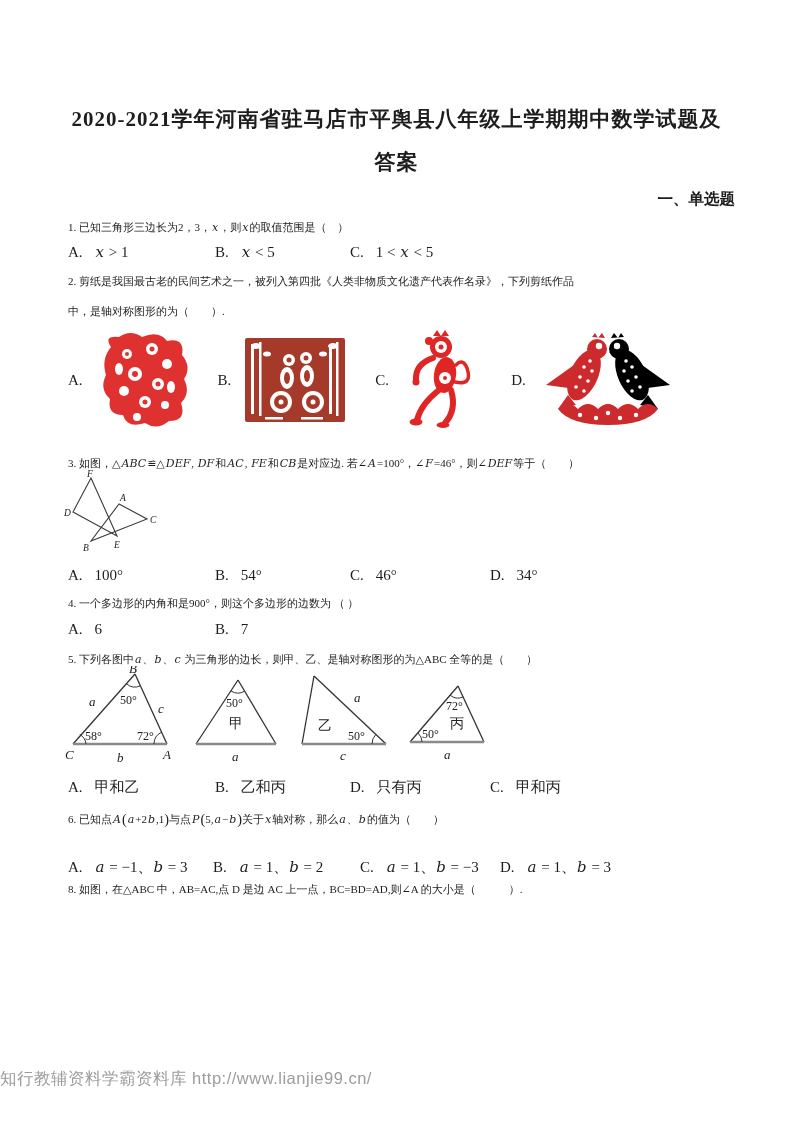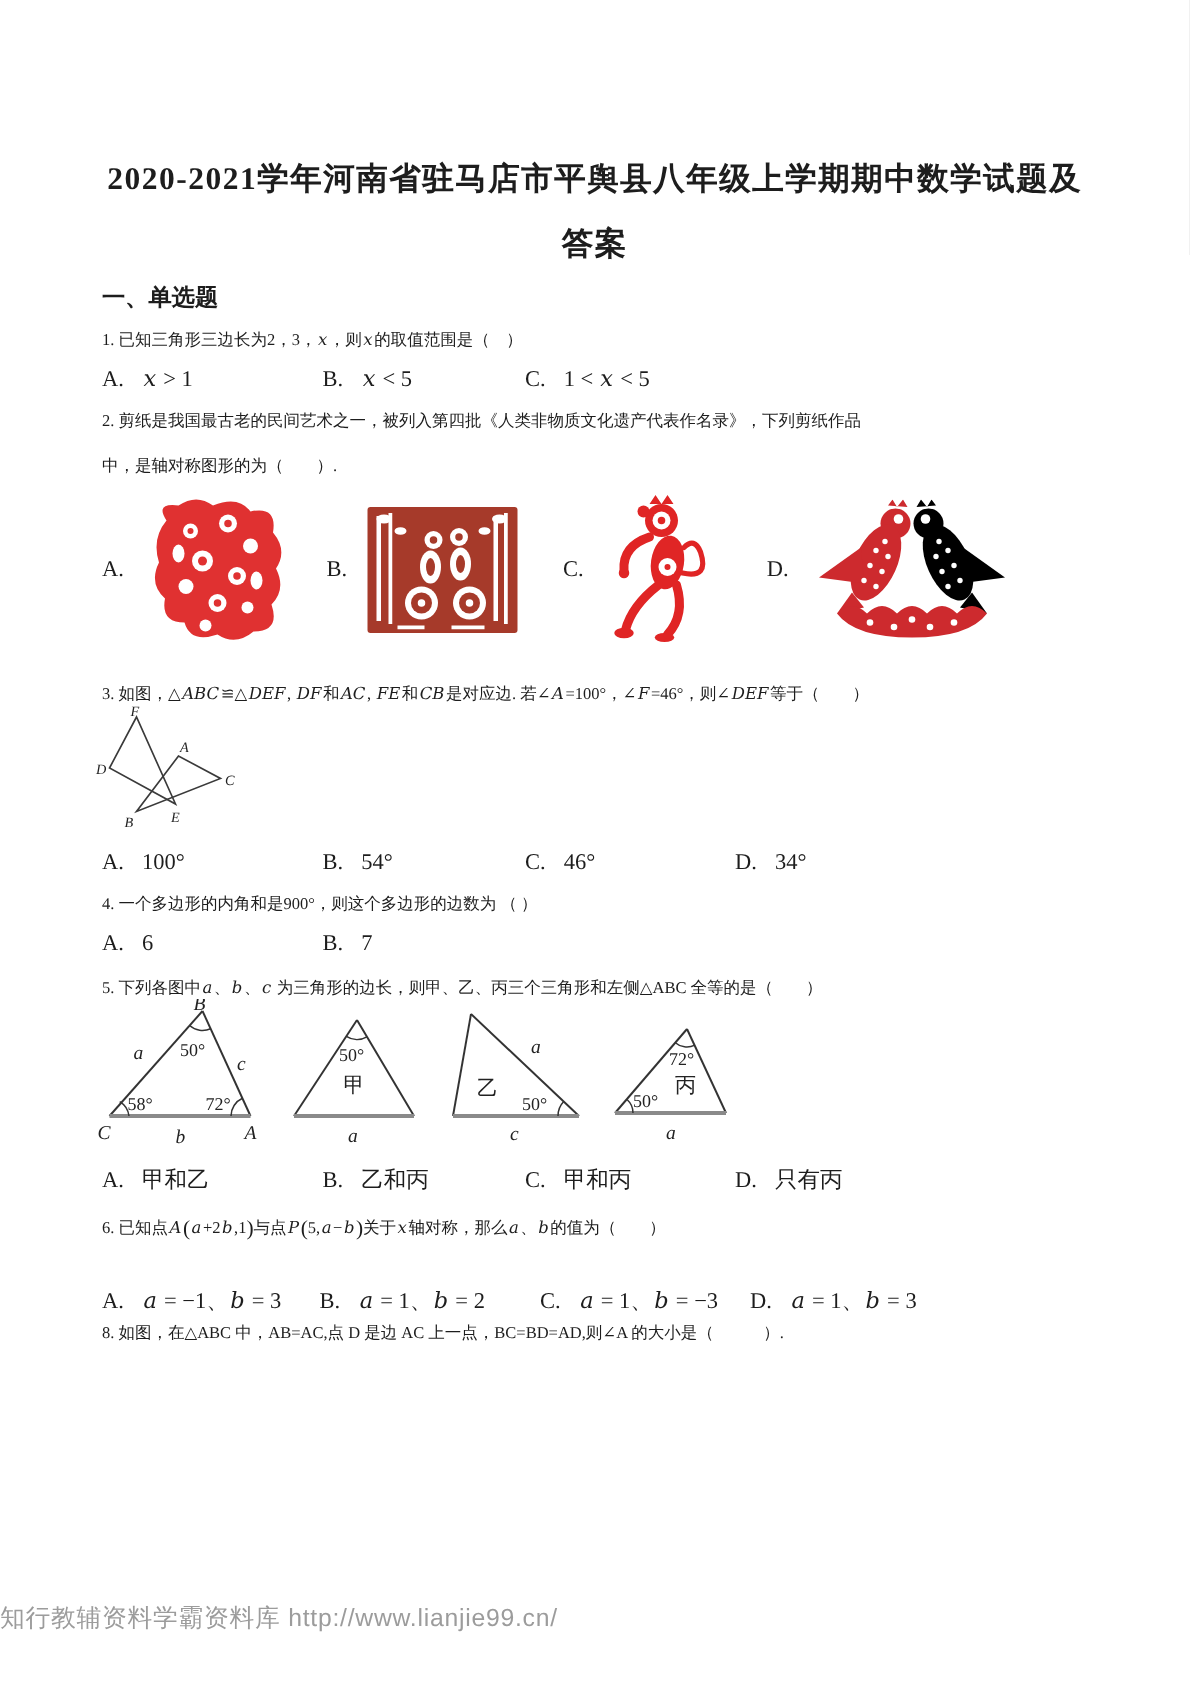--- a/index.html
+++ b/index.html
@@ -3,21 +3,21 @@
 <meta charset="utf-8">
 <style>
   html,body{margin:0;padding:0;background:#e8e8e8;}
   .page{
     position:relative;width:793px;height:1122px;margin:0 auto;background:#ffffff;
     font-family:"Liberation Serif","DejaVu Serif",serif;color:#1d1d1d;overflow:hidden;
   }
   .title{position:absolute;top:98px;left:40px;right:40px;text-align:center;
     font-size:21px;font-weight:bold;line-height:43px;letter-spacing:1px;}
   .line{position:absolute;left:68px;right:58px;font-size:11px;line-height:30px;white-space:pre-wrap;}
-  .sec{font-weight:bold;font-size:15.5px;}
+  .sec{font-weight:bold;font-size:15.5px;text-align:right;}
   .m{font-style:italic;font-family:"DejaVu Serif","Liberation Serif",serif;padding:0 1px;}
   .p{font-size:1.3em;line-height:0;vertical-align:-1px;}
   .optrow{position:absolute;left:68px;right:52px;display:grid;font-size:15px;line-height:26px;}
   .g1{grid-template-columns:147px 135px 140px auto;}
   .g2{grid-template-columns:145px 147px 140px auto;margin-top:12px;}
   .ol{margin-right:12px;}
   .figrow{position:absolute;display:flex;align-items:center;}
   .cutlabel{font-size:15px;flex:0 0 auto;}
   .trirow{position:absolute;left:65px;display:flex;align-items:flex-start;gap:8px;}
   .tri-label{font-family:"Liberation Sans","DejaVu Sans",sans-serif;}
@@ -201,21 +201,21 @@
     <span><span class="ol">C.</span><span><span>46°</span></span></span>
     <span><span class="ol">D.</span><span><span>34°</span></span></span>
   </div>
 
   <div class="line" style="top:588px"><span>4. 一个多边形的内角和是900°，则这个多边形的边数为 （ ）</span></div>
   <div class="optrow g1" style="top:616px">
     <span><span class="ol">A.</span><span><span>6</span></span></span>
     <span><span class="ol">B.</span><span><span>7</span></span></span>
   </div>
 
-  <div class="line" style="top:644px"><span>5. 下列各图中</span><span class="m">a</span><span>、</span><span class="m">b</span><span>、</span><span class="m">c</span><span> 为三角形的边长，则甲、乙、丙三个三角形和左侧△ABC 全等的是（　　）</span></div>
+  <div class="line" style="top:644px"><span>5. 下列各图中</span><span class="m">a</span><span>、</span><span class="m">b</span><span>、</span><span class="m">c</span><span> 为三角形的边长，则甲、乙、是轴对称图形的为△ABC 全等的是（　　）</span></div>
   <div class="trirow" style="top:666px">
     <svg width="115" height="98" viewBox="0 0 115 98">
       <g fill="none">
         <path d="M70,8 L8,78" stroke="#333" stroke-width="1.3"></path>
         <path d="M70,8 L102,78" stroke="#333" stroke-width="1.3"></path>
         <path d="M8,78 L102,78" stroke="#8a8a8a" stroke-width="2.6"></path>
         <path d="M61.4,17.7 A13,13 0 0,0 75.4,19.8" stroke="#333" stroke-width="1"></path>
         <path d="M14.8,68.4 A13,13 0 0,1 21,78" stroke="#333" stroke-width="1"></path>
         <path d="M96.6,66.2 A13,13 0 0,0 89,78" stroke="#333" stroke-width="1"></path>
       </g>
@@ -270,22 +270,22 @@
         <text x="44" y="38" font-size="12">72°</text>
         <text x="48" y="56" font-size="14" class="tri-label">丙</text>
         <text x="20" y="66" font-size="12">50°</text>
         <text x="42" y="87" font-size="13" class="it">a</text>
       </g>
     </svg>
   </div>
   <div class="optrow g1" style="top:774px">
     <span><span class="ol">A.</span><span><span>甲和乙</span></span></span>
     <span><span class="ol">B.</span><span><span>乙和丙</span></span></span>
+    <span><span class="ol">D.</span><span><span>只有丙</span></span></span>
     <span><span class="ol">C.</span><span><span>甲和丙</span></span></span>
-    <span><span class="ol">D.</span><span><span>只有丙</span></span></span>
   </div>
 
   <div class="line" style="top:804px"><span>6. 已知点</span><span class="m">A</span><span class="p">(</span><span class="m">a</span><span>+2</span><span class="m">b</span><span>,1</span><span class="p">)</span><span>与点</span><span class="m">P</span><span class="p">(</span><span>5,</span><span class="m">a</span><span>−</span><span class="m">b</span><span class="p">)</span><span>关于</span><span class="m">x</span><span>轴对称，那么</span><span class="m">a</span><span>、</span><span class="m">b</span><span>的值为（　　）</span></div>
   <div class="optrow g2" style="top:842px">
     <span><span class="ol">A.</span><span><span class="m">a</span><span> = −1、</span><span class="m">b</span><span> = 3</span></span></span>
     <span><span class="ol">B.</span><span><span class="m">a</span><span> = 1、</span><span class="m">b</span><span> = 2</span></span></span>
     <span><span class="ol">C.</span><span><span class="m">a</span><span> = 1、</span><span class="m">b</span><span> = −3</span></span></span>
     <span><span class="ol">D.</span><span><span class="m">a</span><span> = 1、</span><span class="m">b</span><span> = 3</span></span></span>
   </div>
 

